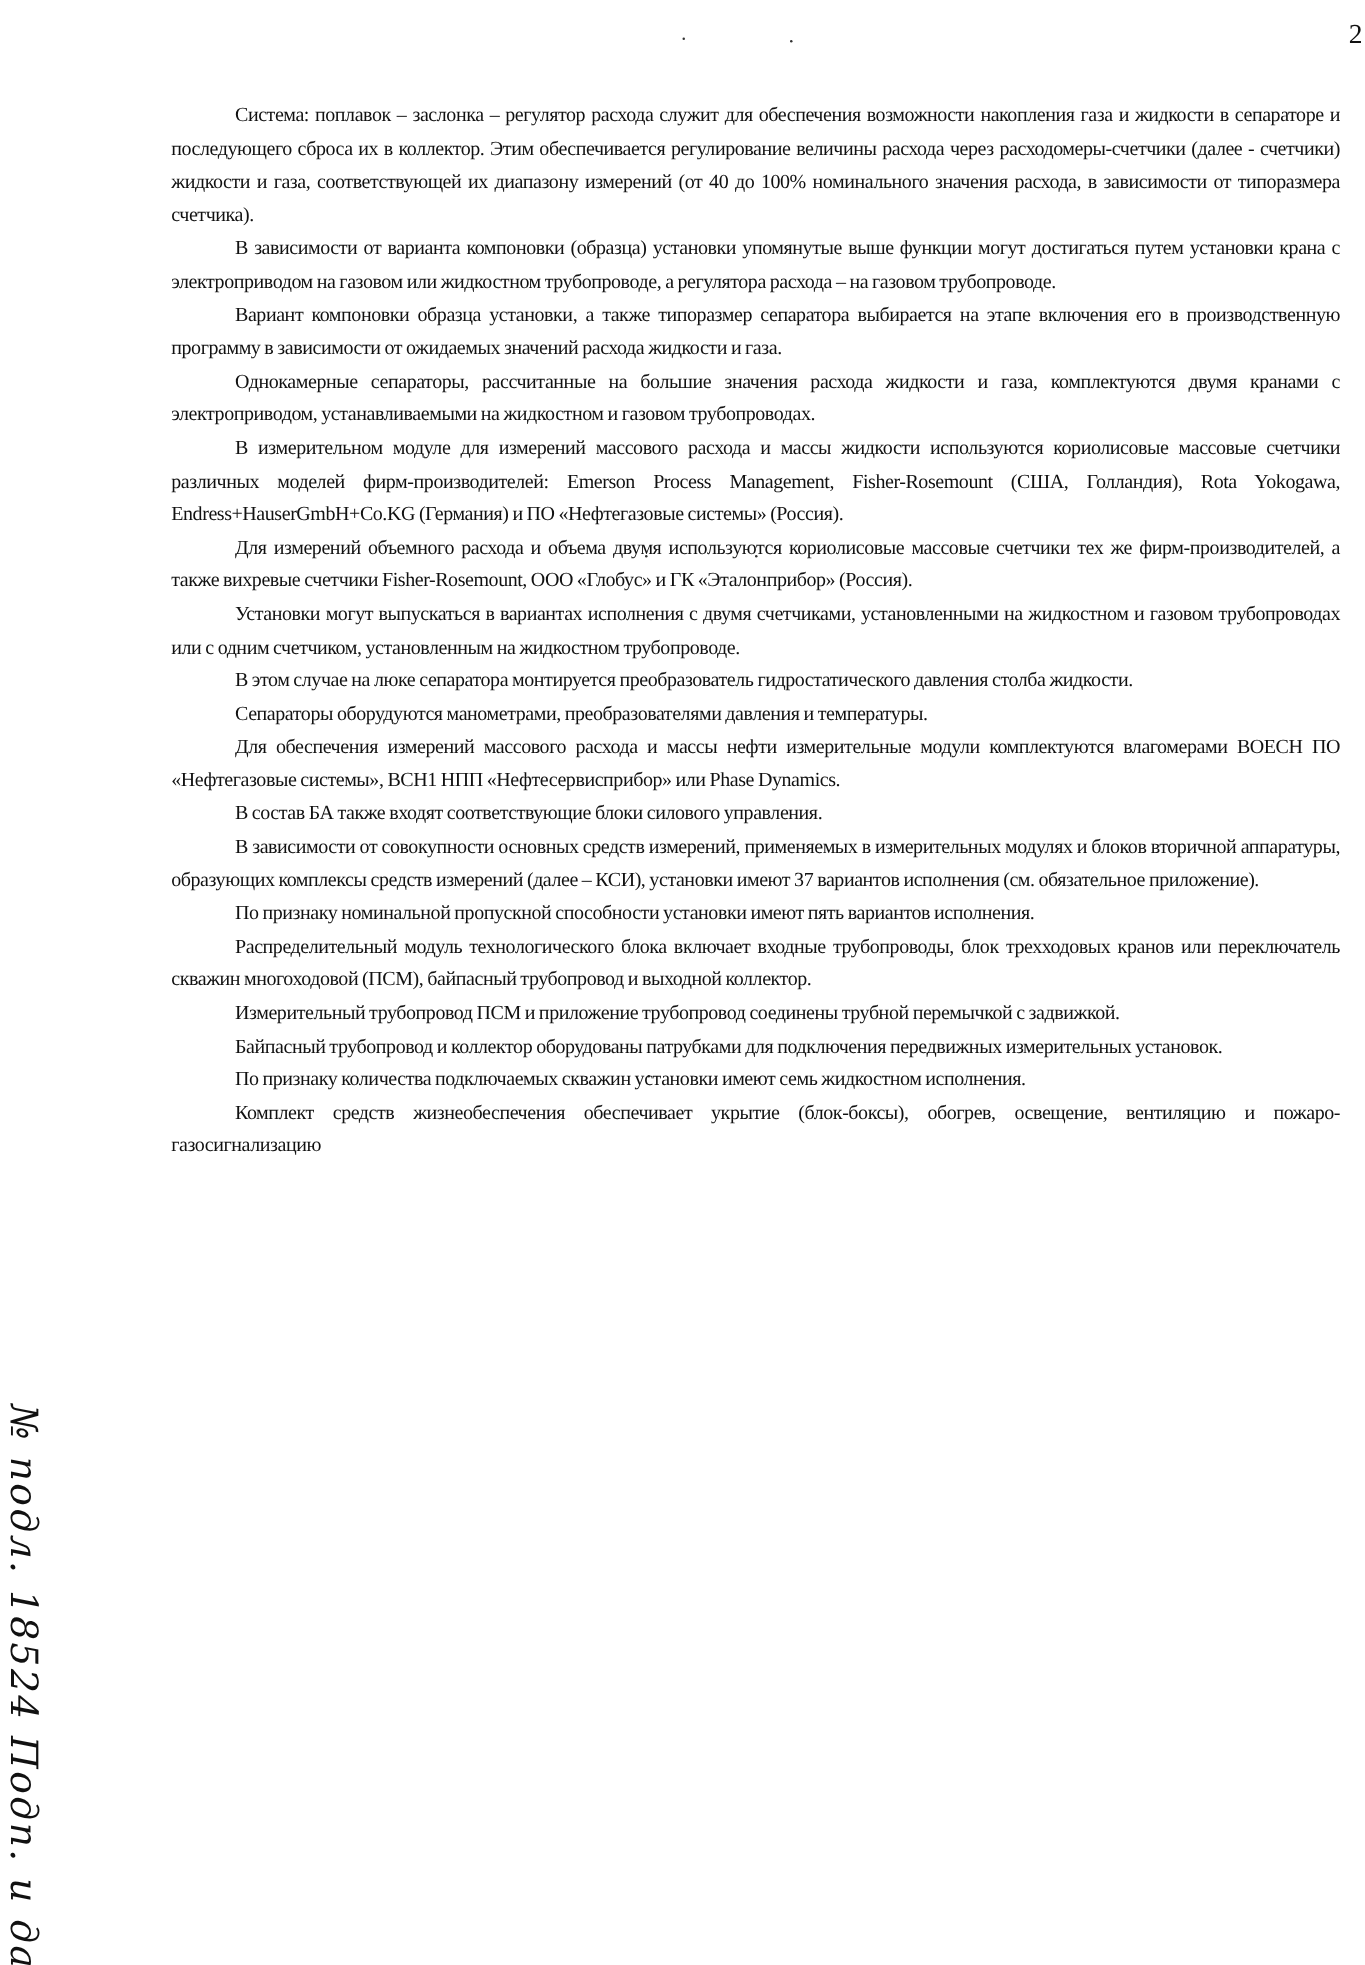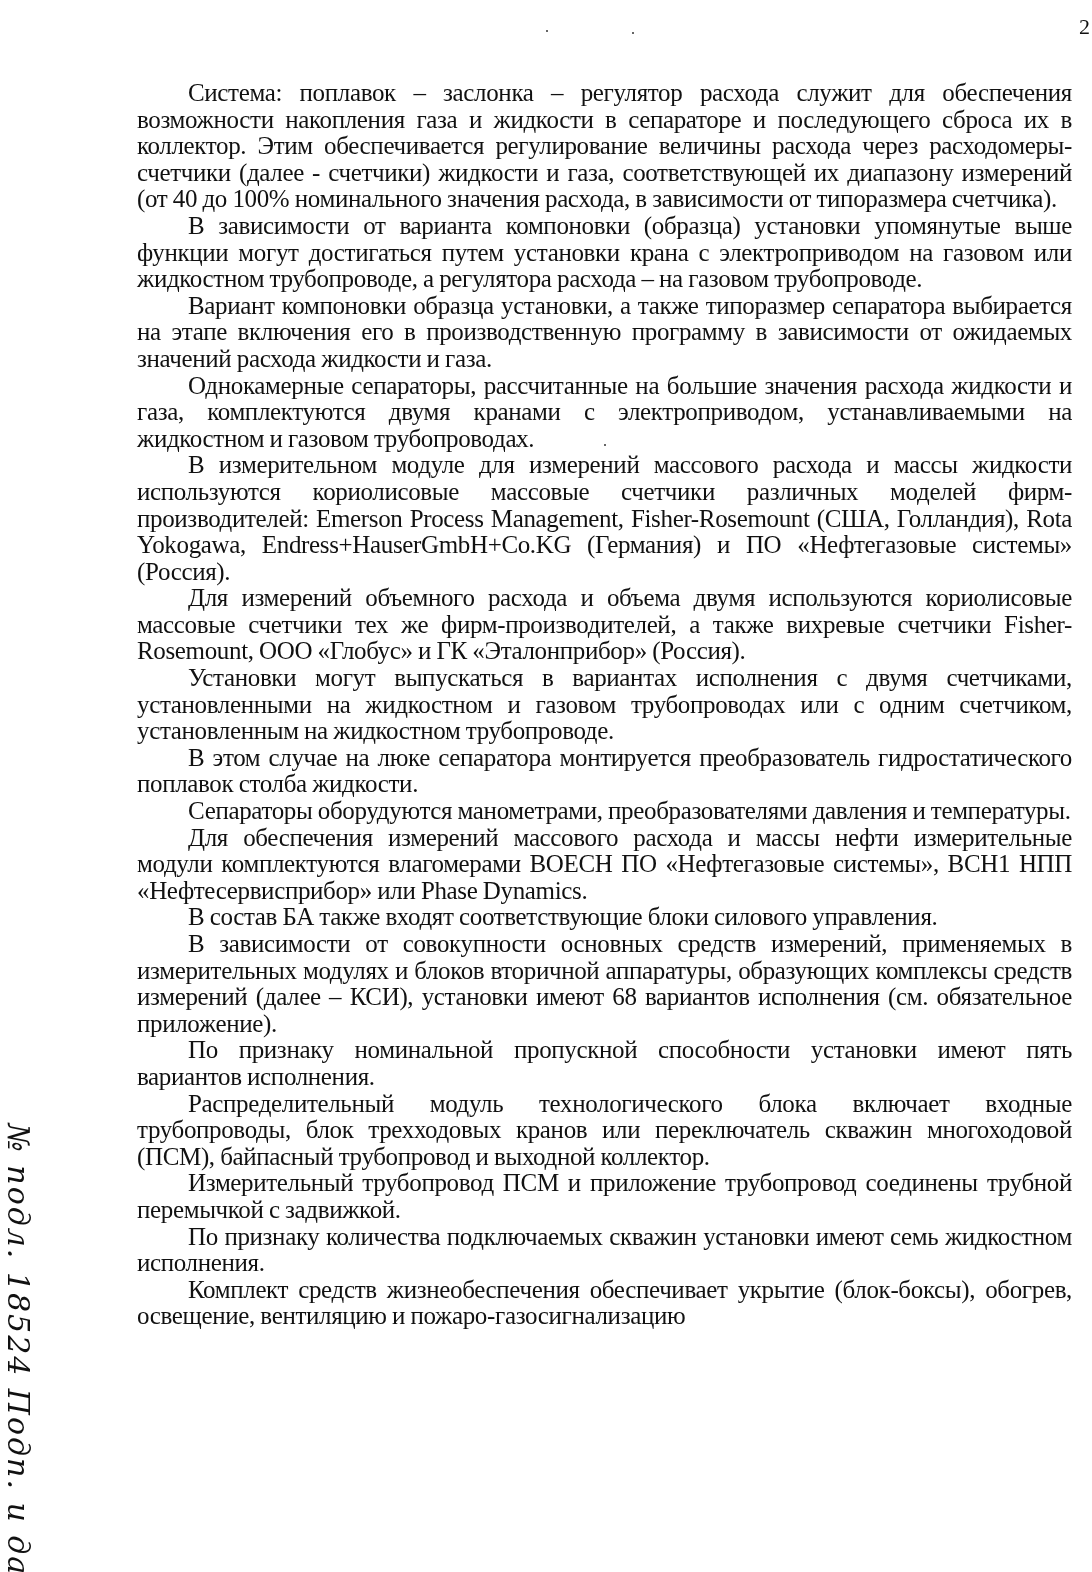--- a/index.html
+++ b/index.html
@@ -5,21 +5,21 @@
   html, body { margin: 0; padding: 0; background: #ffffff; }
   body { width: 1092px; height: 1572px; position: relative; overflow: hidden; color: #111; }
   .page-number {
     position: absolute; top: 14px; right: 2px;
     font-family: "Liberation Serif", serif; font-size: 22px;
   }
   .speck { position: absolute; width: 2px; height: 2px; background: #333; border-radius: 1px; }
   .content {
     position: absolute; left: 137px; top: 80px; width: 935px;
     font-family: "Liberation Serif", serif;
-    font-size: 25px; line-height: 26.6px;
+    font-size: 16px; line-height: 26.6px;
     text-align: justify;
     letter-spacing: -0.35px;
     word-spacing: -0.5px;
   }
   .content p { margin: 0; text-indent: 51px; }
   .margin-note {
     position: absolute; left: -14px; top: 1240px;
     width: 64px; height: 270px;
   }
   .margin-note span {
@@ -47,23 +47,24 @@
 </div>
 
 <div class="content">
   <p>Система: поплавок – заслонка – регулятор расхода служит для обеспечения возможности накопления газа и жидкости в сепараторе и последующего сброса их в коллектор. Этим обеспечивается регулирование величины расхода через расходомеры-счетчики (далее - счетчики) жидкости и газа, соответствующей их диапазону измерений (от 40 до 100% номинального значения расхода, в зависимости от типоразмера счетчика).</p>
   <p>В зависимости от варианта компоновки (образца) установки упомянутые выше функции могут достигаться путем установки крана с электроприводом на газовом или жидкостном трубопроводе, а регулятора расхода – на газовом трубопроводе.</p>
   <p>Вариант компоновки образца установки, а также типоразмер сепаратора выбирается на этапе включения его в производственную программу в зависимости от ожидаемых значений расхода жидкости и газа.</p>
   <p>Однокамерные сепараторы, рассчитанные на большие значения расхода жидкости и газа, комплектуются двумя кранами с электроприводом, устанавливаемыми на жидкостном и газовом трубопроводах.</p>
   <p>В измерительном модуле для измерений массового расхода и массы жидкости используются кориолисовые массовые счетчики различных моделей фирм-производителей: Emerson Process Management, Fisher-Rosemount (США, Голландия), Rota Yokogawa, Endress+HauserGmbH+Co.KG (Германия) и ПО «Нефтегазовые системы» (Россия).</p>
   <p>Для измерений объемного расхода и объема двумя используются кориолисовые массовые счетчики тех же фирм-производителей, а также вихревые счетчики Fisher-Rosemount, ООО «Глобус» и ГК «Эталонприбор» (Россия).</p>
   <p>Установки могут выпускаться в вариантах исполнения с двумя счетчиками, установленными на жидкостном и газовом трубопроводах или с одним счетчиком, установленным на жидкостном трубопроводе.</p>
-  <p>В этом случае на люке сепаратора монтируется преобразователь гидростатического поплавок столба жидкости.</p>
+  <p>В этом случае на люке сепаратора монтируется преобразователь гидростатического давления столба жидкости.</p>
   <p>Сепараторы оборудуются манометрами, преобразователями давления и температуры.</p>
   <p>Для обеспечения измерений массового расхода и массы нефти измерительные модули комплектуются влагомерами ВОЕСН ПО «Нефтегазовые системы», ВСН1 НПП «Нефтесервиcприбор» или Phase Dynamics.</p>
   <p>В состав БА также входят соответствующие блоки силового управления.</p>
-  <p>В зависимости от совокупности основных средств измерений, применяемых в измерительных модулях и блоков вторичной аппаратуры, образующих комплексы средств измерений (далее – КСИ), установки имеют 68 вариантов исполнения (см. обязательное приложение).</p>
+  <p>В зависимости от совокупности основных средств измерений, применяемых в измерительных модулях и блоков вторичной аппаратуры, образующих комплексы средств измерений (далее – КСИ), установки имеют 37 вариантов исполнения (см. обязательное приложение).</p>
   <p>По признаку номинальной пропускной способности установки имеют пять вариантов исполнения.</p>
   <p>Распределительный модуль технологического блока включает входные трубопроводы, блок трехходовых кранов или переключатель скважин многоходовой (ПСМ), байпасный трубопровод и выходной коллектор.</p>
   <p>Измерительный трубопровод ПСМ и приложение трубопровод соединены трубной перемычкой с задвижкой.</p>
+  <p>Байпасный трубопровод и коллектор оборудованы патрубками для подключения передвижных измерительных установок.</p>
   <p>По признаку количества подключаемых скважин установки имеют семь жидкостном исполнения.</p>
   <p>Комплект средств жизнеобеспечения обеспечивает укрытие (блок-боксы), обогрев, освещение, вентиляцию и пожаро-газосигнализацию</p>
 </div>
 
 </body></html>

